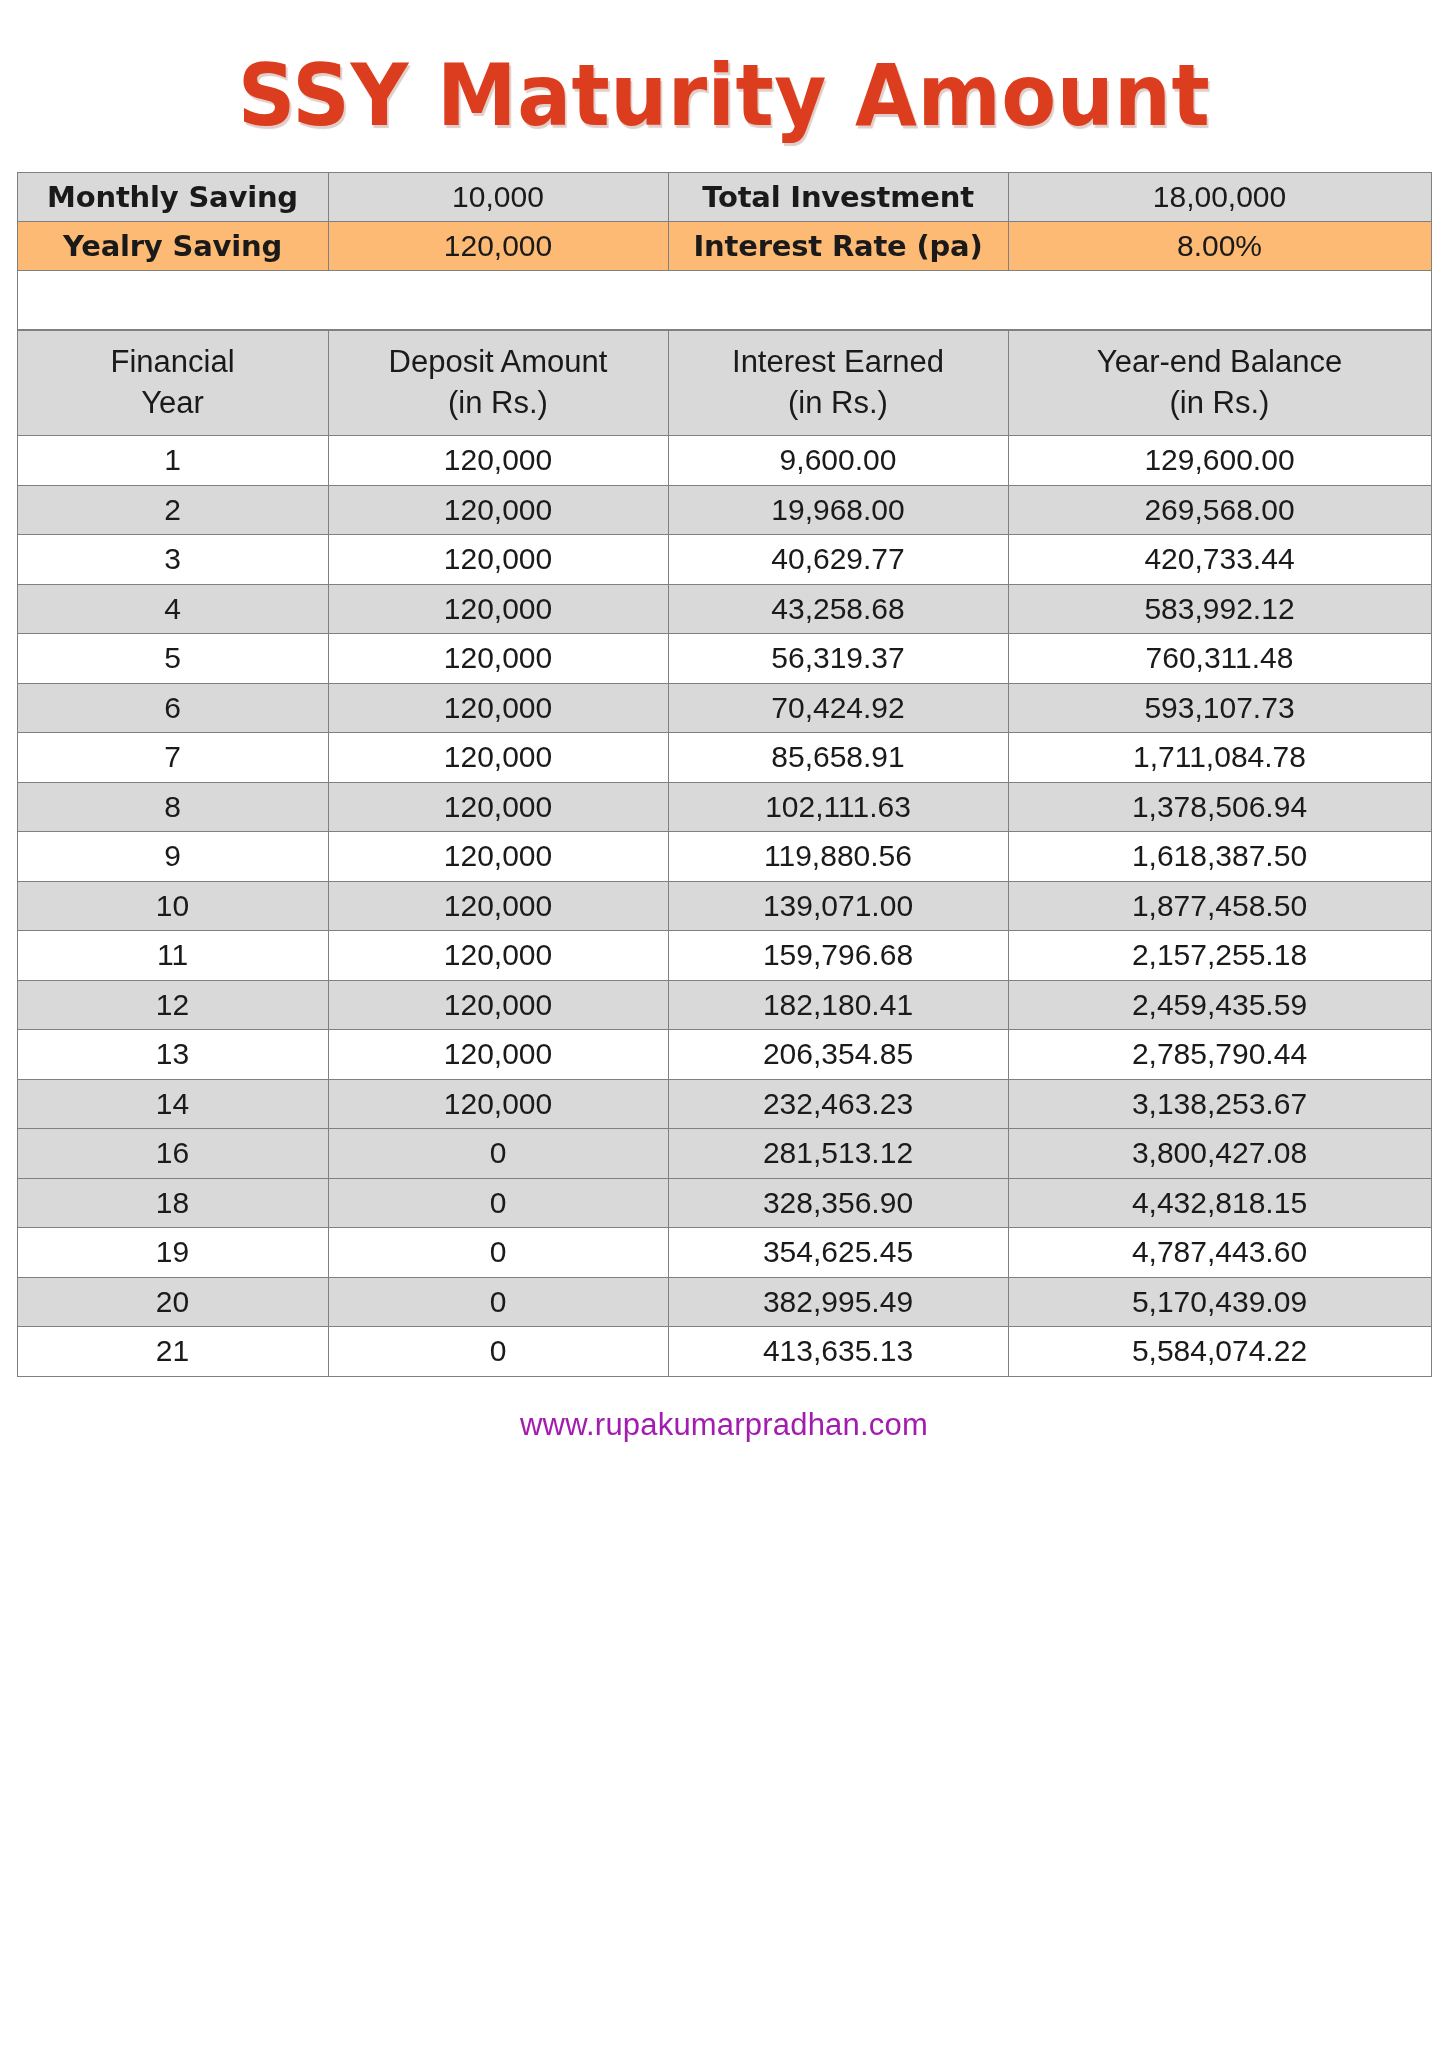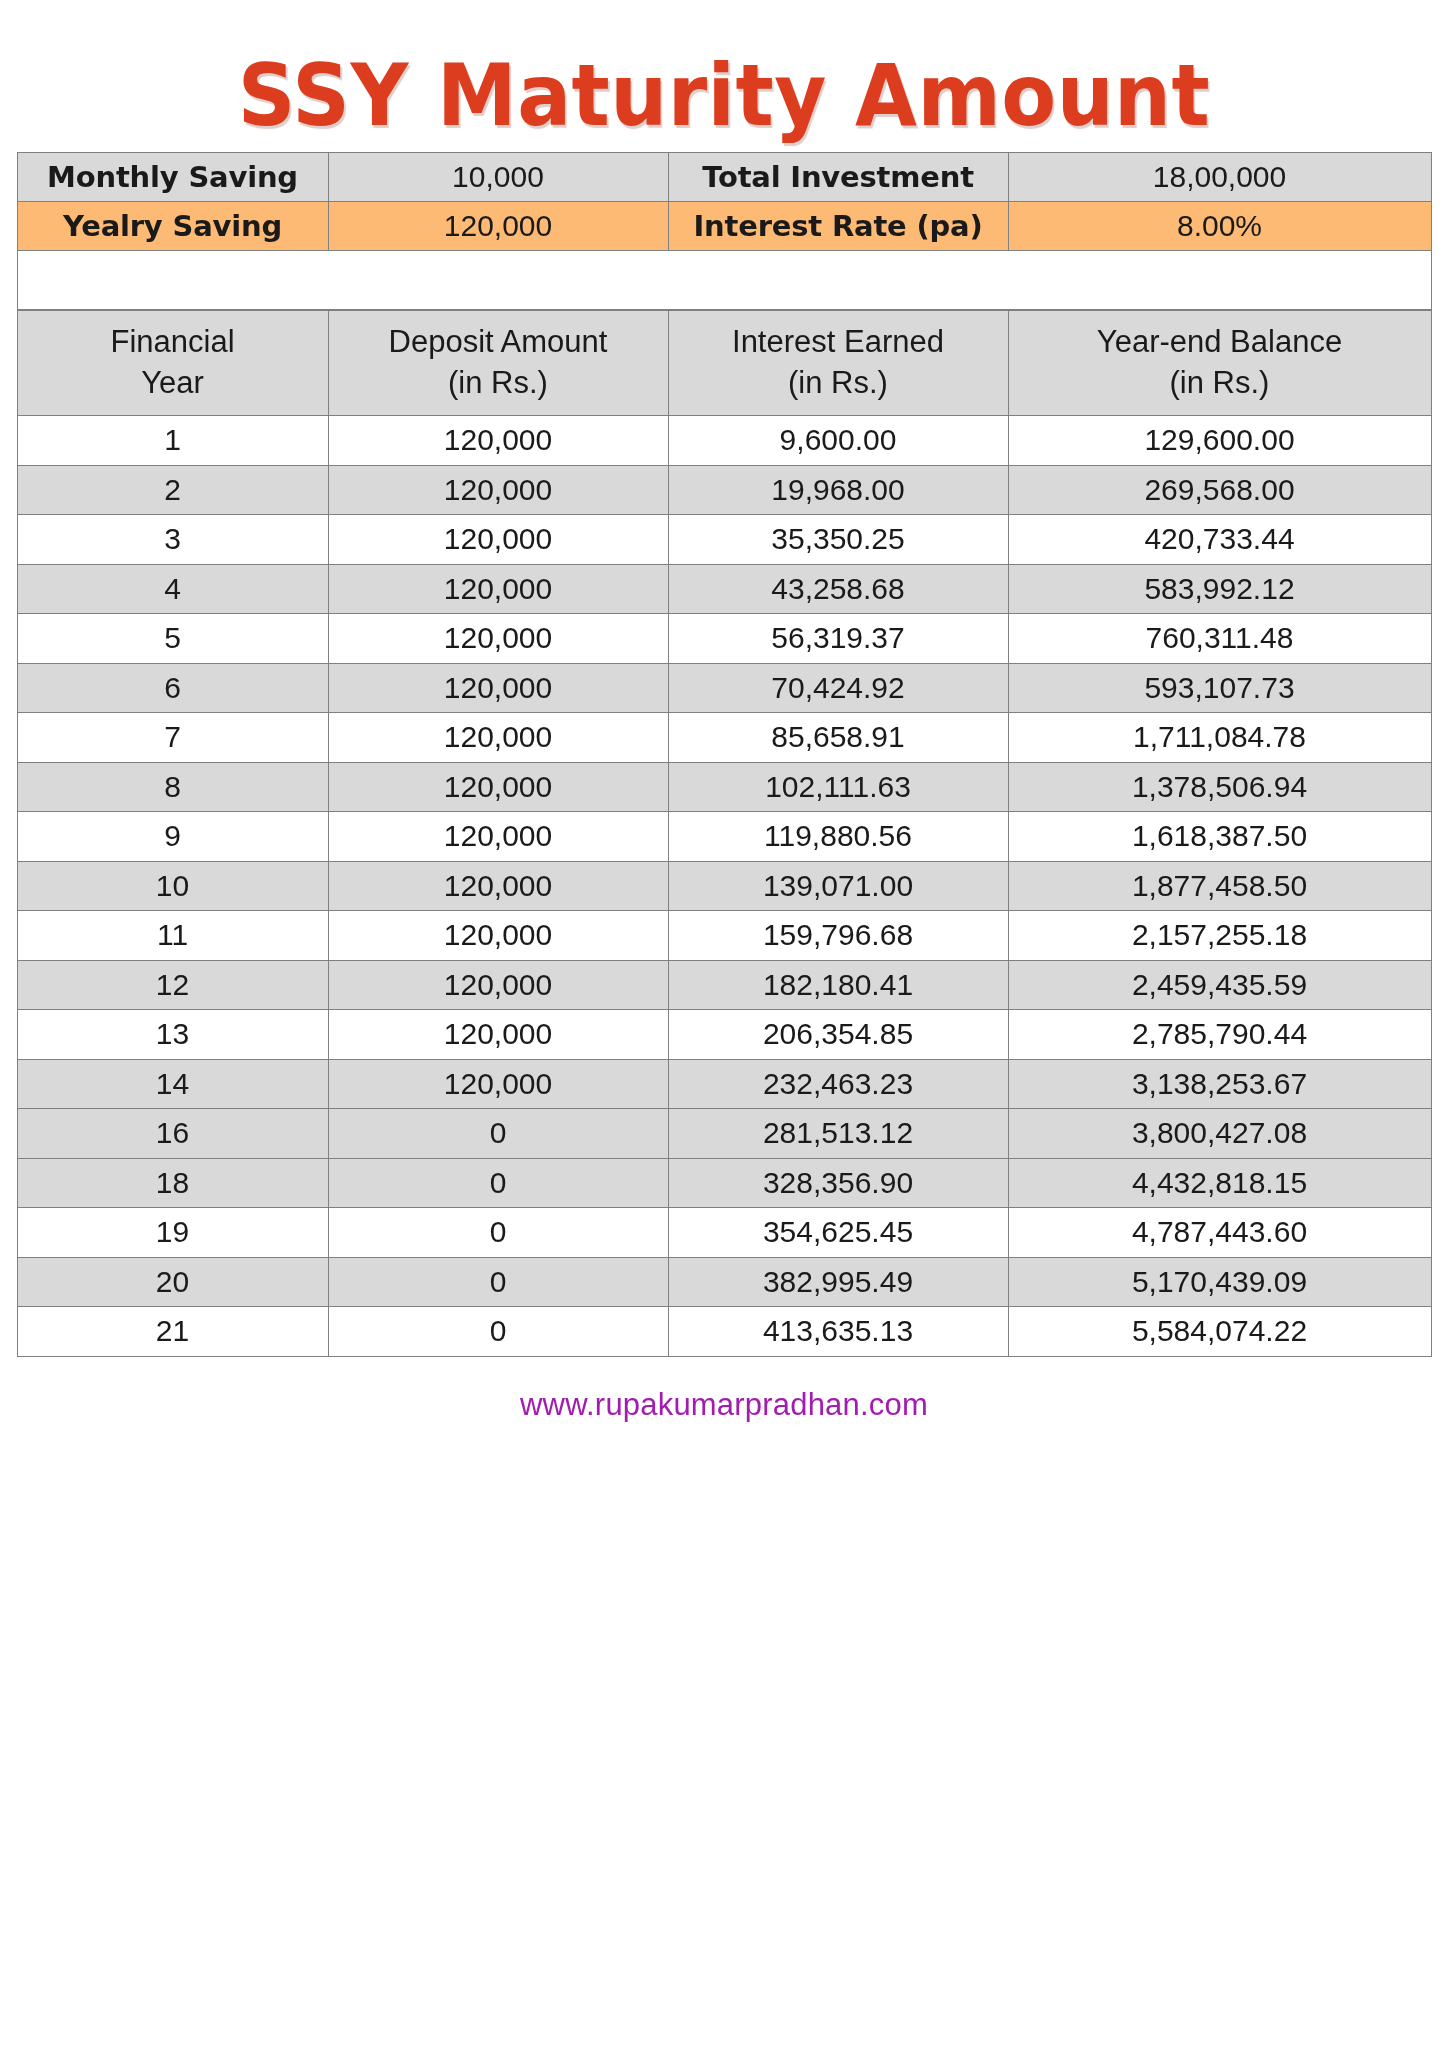--- a/index.html
+++ b/index.html
@@ -52,21 +52,21 @@
   .tbl td {
     border: 1px solid #808080;
     text-align: center;
     vertical-align: middle;
     font-size: 29px;
     color: #1a1a1a;
     padding: 0;
   }
 
   
-  .summary-wrap { margin-top: 14px; }
+  .summary-wrap { margin-top: 34px; }
   .summary td {
     height: 48px;
     font-size: 30px;
   }
   .summary .lbl {
     font-weight: 700;
     font-family: "DejaVu Sans", sans-serif;
     font-size: 29px;
     letter-spacing: -0.2px;
   }
@@ -182,21 +182,21 @@
           </tr>
           <tr class="even">
             <td>2</td>
             <td>120,000</td>
             <td>19,968.00</td>
             <td>269,568.00</td>
           </tr>
           <tr class="odd">
             <td>3</td>
             <td>120,000</td>
-            <td>35,350.25</td>
+            <td>40,629.77</td>
             <td>420,733.44</td>
           </tr>
           <tr class="even">
             <td>4</td>
             <td>120,000</td>
             <td>43,258.68</td>
             <td>583,992.12</td>
           </tr>
           <tr class="odd">
             <td>5</td>

